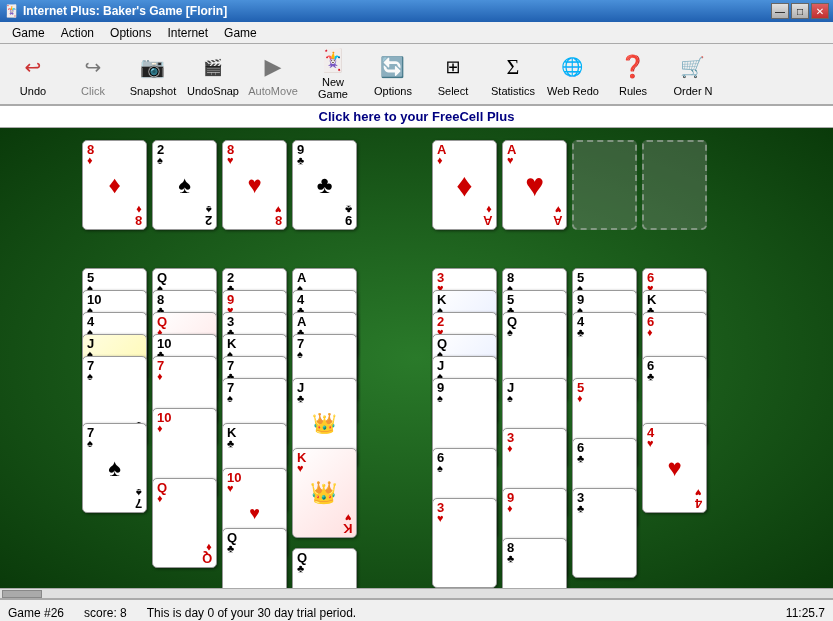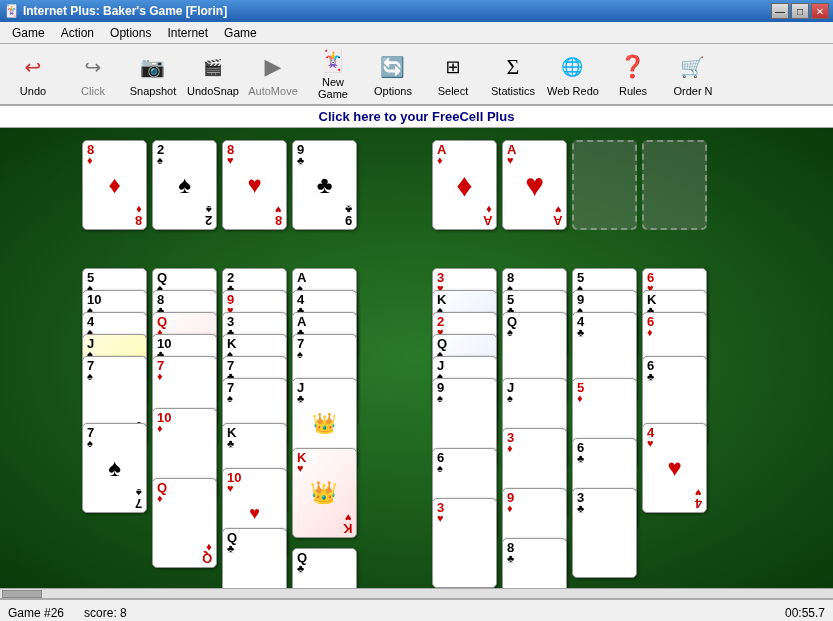--- a/index.html
+++ b/index.html
@@ -545,14 +545,15 @@
 
 </div>
 
 <div id="scrollbar-h" style="height:10px; background:#e0e0e0; border-top:1px solid #aaa;">
   <div style="width:40px; height:8px; background:#aaa; margin-left:2px; margin-top:1px; border:1px solid #888;"></div>
 </div>
 
 <div id="statusbar">
   <span>Game #26</span>
   <span>score: 8</span>
-  <span id="statusbar-right">00:55.7</span>
+  <span>This is day 0 of your 30 day trial period.</span>
+  <span id="statusbar-right">11:25.7</span>
 </div>
 
 </body></html>

